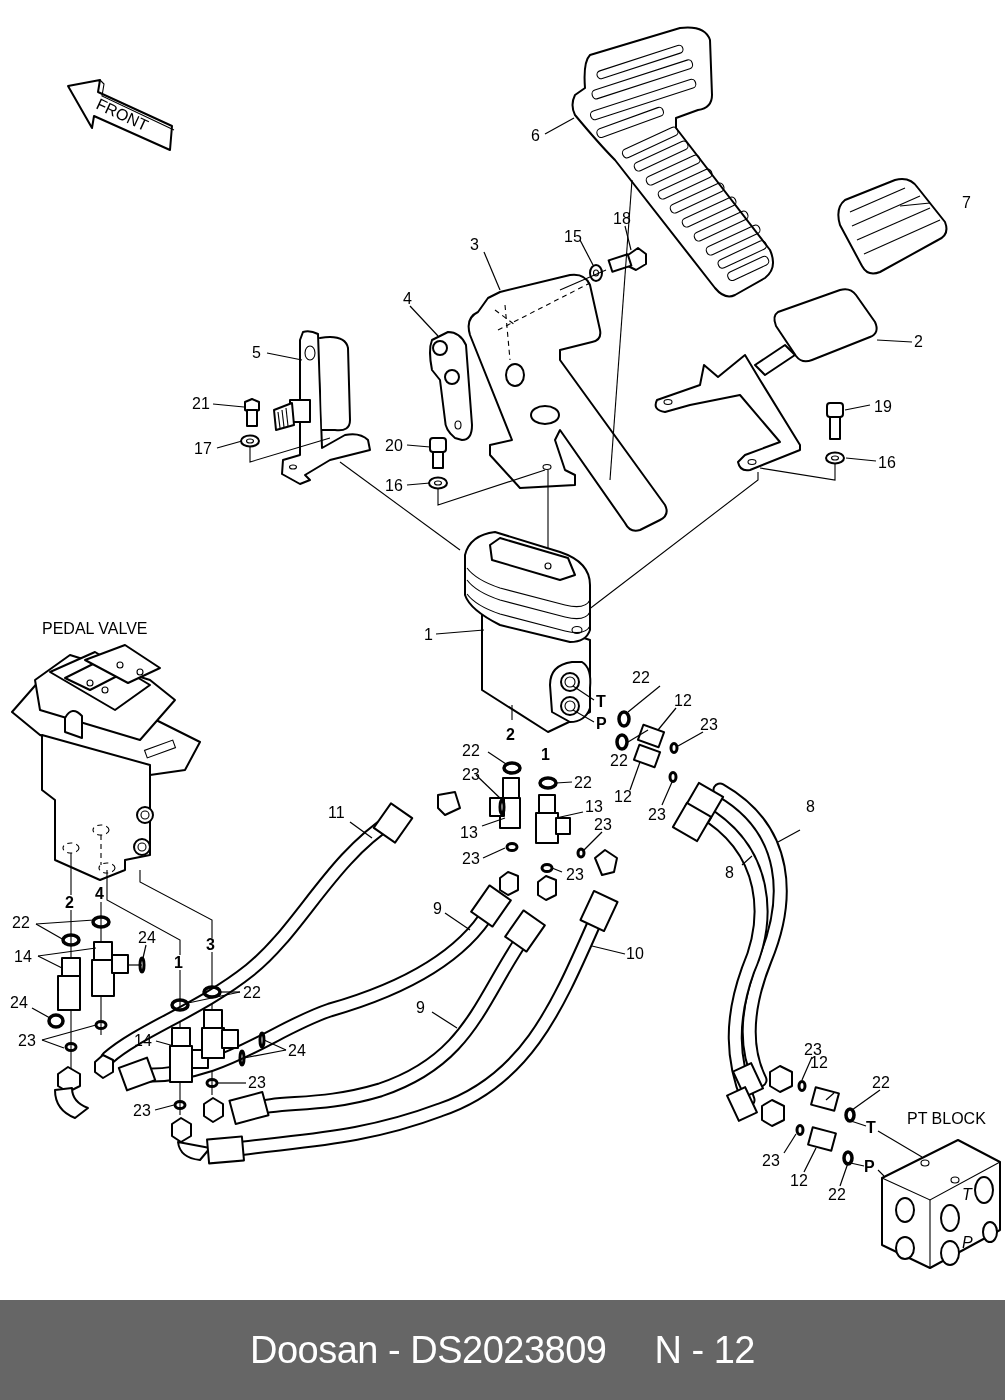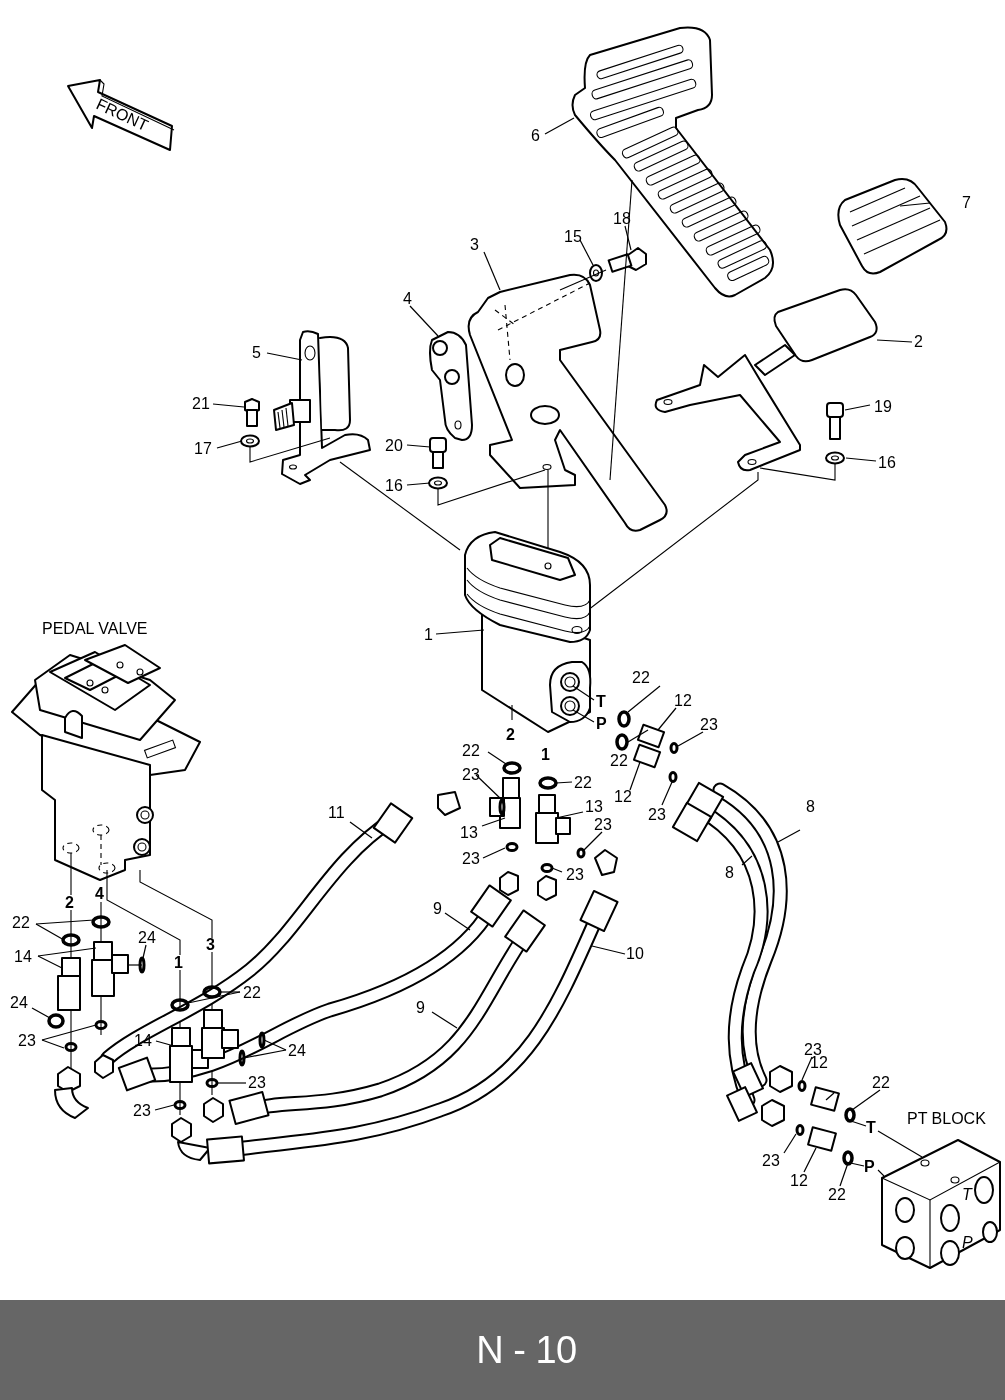--- a/index.html
+++ b/index.html
@@ -455,15 +455,16 @@
     <text class="lbl" x="804" y="1055">23</text>
     <text class="lbl" x="762" y="1166">23</text>
     <text class="lbl" x="648" y="820" visibility="hidden">23</text>
     <text class="lbl" x="138" y="943">24</text>
     <text class="lbl" x="10" y="1008">24</text>
     <text class="lbl" x="288" y="1056">24</text>
   </g>
 </svg>
 
 <div id="footer">
+  <span>Doosan - DS2023809</span>
   <span class="gap"></span>
-  <span>N - 10</span>
+  <span>N - 12</span>
 </div>
 
 </body></html>

